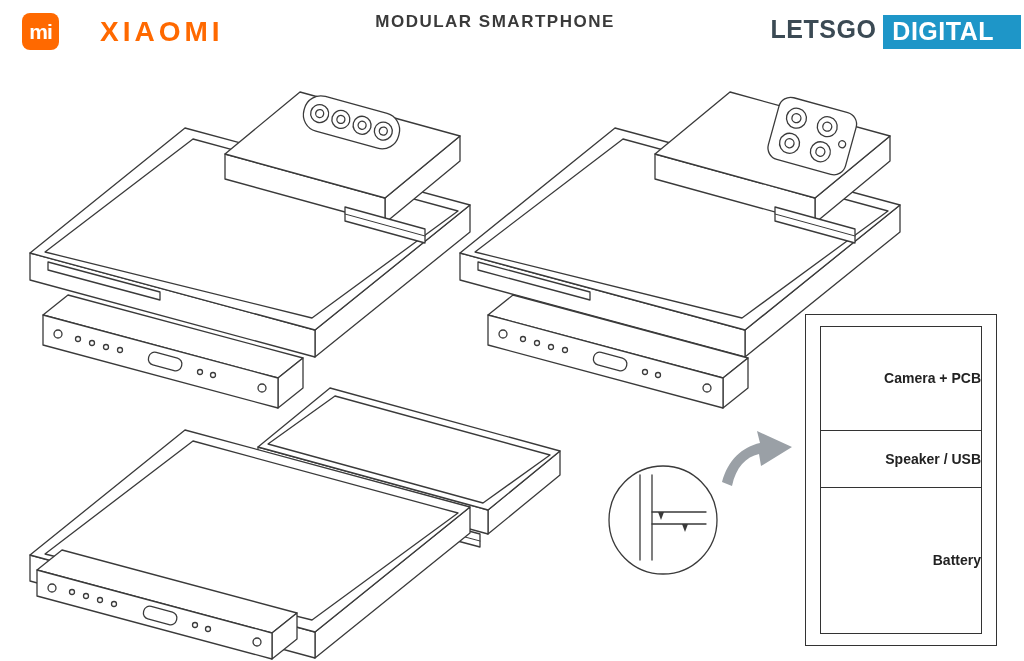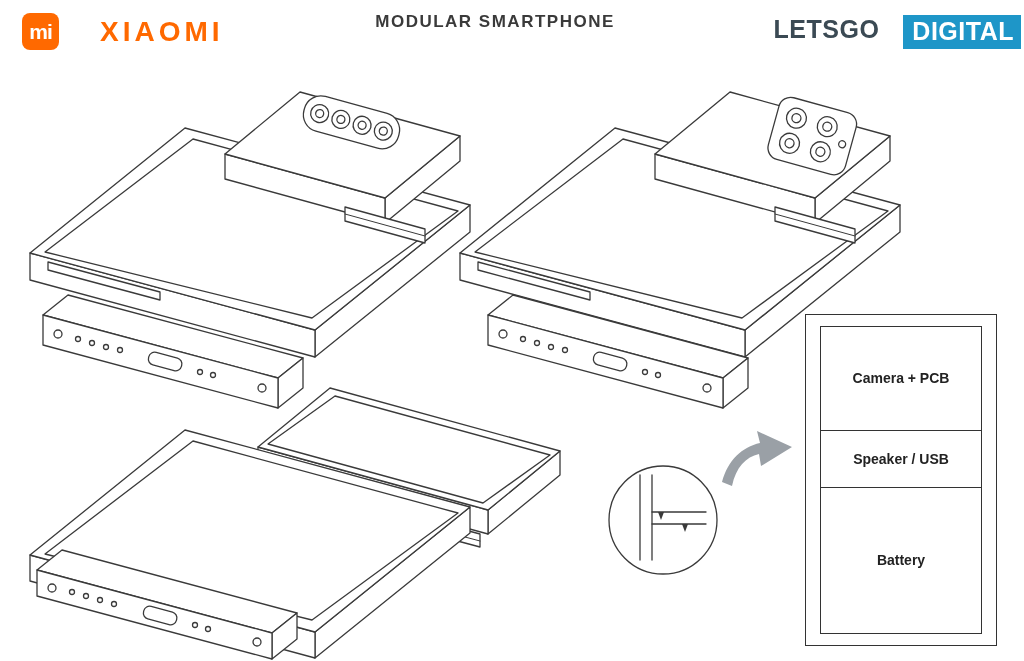--- a/index.html
+++ b/index.html
@@ -15,38 +15,38 @@
     border-radius: 8px; display: flex; align-items: center; justify-content: center;
     font-weight: bold; font-size: 21px; letter-spacing: -1px;
   }
   .xiaomi-word { margin-left: 23px; color: #FF6900; font-weight: bold; font-size: 28px; letter-spacing: 4px; }
   .page-title {
     position: absolute; left: 495px; top: 12px; transform: translateX(-50%);
     color: #3a3a3a; font-weight: bold; font-size: 17px; letter-spacing: 1.5px; white-space: nowrap;
   }
   .letsgo-logo { position: absolute; right: 3px; top: 15px; display: flex; }
   .lg1 { color: #3B4A54; font-weight: bold; font-size: 25px; letter-spacing: 0.5px; }
-  .lg2 { margin-left: 24px; background: #1E96C8; color: #ffffff; font-weight: bold; font-size: 25px; letter-spacing: 0.5px; padding: 2px 7px 3px 9px; }
+  .lg2 { margin-left: 7px; background: #1E96C8; color: #ffffff; font-weight: bold; font-size: 25px; letter-spacing: 0.5px; padding: 2px 27px 3px 9px; }
   
   svg.art { position: absolute; left: 0; top: 0; }
   .ln { fill: #ffffff; stroke: #3a3a3a; stroke-width: 1.3; stroke-linejoin: round; stroke-linecap: round; }
   .ln-thin { fill: none; stroke: #3a3a3a; stroke-width: 1; stroke-linejoin: round; stroke-linecap: round; }
   .ln-fillnone { fill: none; stroke: #3a3a3a; stroke-width: 1.3; stroke-linejoin: round; stroke-linecap: round; }
   .tri { fill: #3a3a3a; stroke: none; }
   .arrow { fill: #9aa0a6; stroke: none; }
   
   .module-box {
     position: absolute; left: 805px; top: 314px; width: 192px; height: 332px;
     border: 1.6px solid #333; background: #fff;
   }
   .module-inner {
     position: absolute; left: 14px; right: 14px; top: 11px; bottom: 11px;
     border: 1.4px solid #333; display: flex; flex-direction: column;
   }
-  .sec { display: flex; align-items: center; justify-content: center; }
+  .sec { display: flex; align-items: center; justify-content: flex-end; }
   .sec span { font-weight: bold; font-size: 14px; color: #222; }
   .sec1 { flex: 105 0 0; }
   .sec2 { flex: 148 0 0; border-top: 1.4px solid #333; }
   .sec3 { flex: 57 0 0; border-top: 1.4px solid #333; }
 </style>
 </head>
 <body>
 
 <div class="canvas">
 

